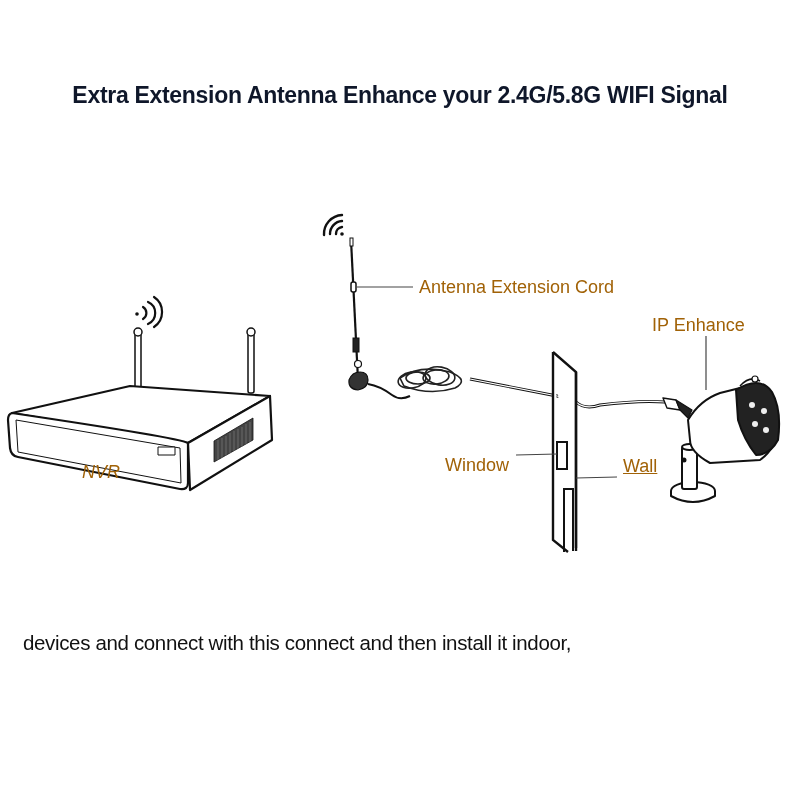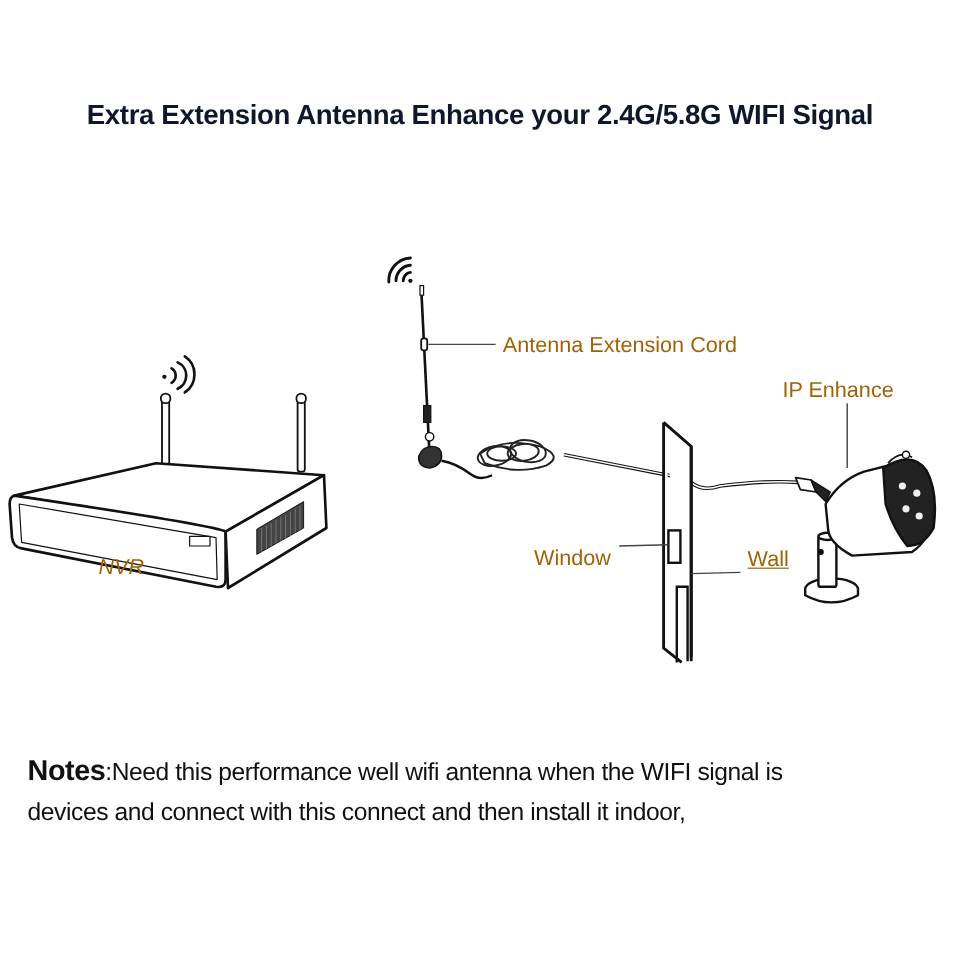--- a/index.html
+++ b/index.html
@@ -142,15 +142,14 @@
   </g>
 </svg>
 
 <div class="label" style="left:419px; top:277px;">Antenna Extension Cord</div>
 <div class="label" style="left:652px; top:315px;">IP Enhance</div>
 <div class="label" style="left:445px; top:441px;margin-top:14px;">Window</div>
 <div class="label" style="left:623px; top:456px;text-decoration:underline;">Wall</div>
 <div class="label" style="left:82px; top:462px;font-style:italic;">NVR</div>
 
 <div class="notes">
-  <span class="line"><span class="notes-head">Notes</span><span>:Need this performance well wifi antenna when the WIFI signal is</span></span>
   <span class="line">devices and connect with this connect and then install it indoor,</span>
 </div>
 
 </body></html>

